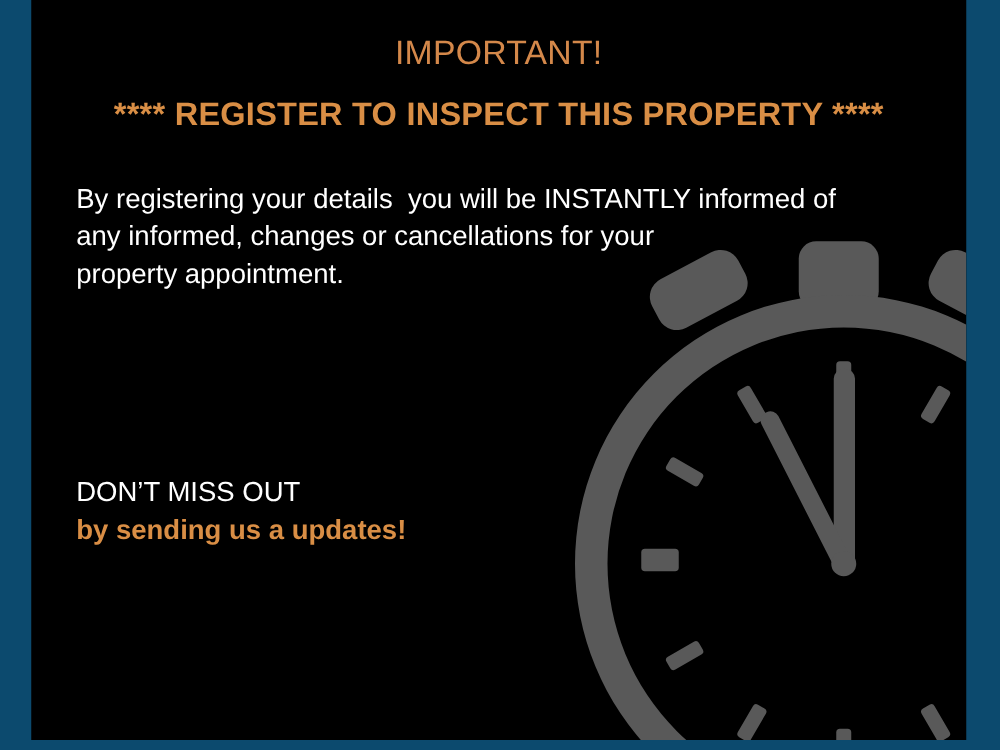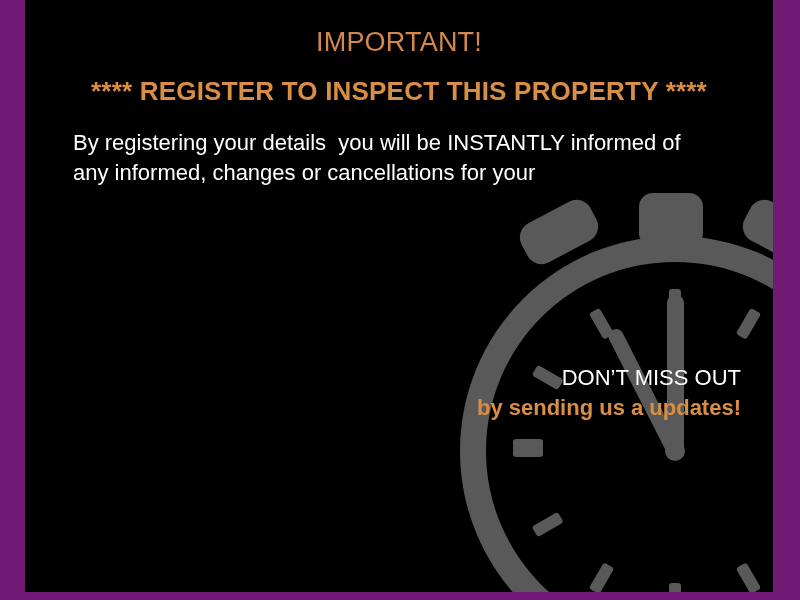--- a/index.html
+++ b/index.html
@@ -9,21 +9,21 @@
     background: #ffffff;
   }
   body {
     font-family: "Liberation Sans", sans-serif;
   }
 
   .slide {
     position: relative;
     width: 800px;
     height: 600px;
-    background: #701a75;
+    background: #0c4a6e;
     overflow: hidden;
   }
 
   
   .panel {
     position: absolute;
     left: 25px;
     top: 0px;
     width: 748px;
     height: 592px;
@@ -75,23 +75,23 @@
     letter-spacing: 0.2px;
     white-space: nowrap;
   }
 
   .body-block {
     position: absolute;
     left: 36px;
     width: 680px;
   }
 
-  .para-1 { top: 128px; margin-left: 12px; }
+  .para-1 { top: 144px; }
   .para-2 { top: 274px; }
-  .para-3 { top: 363px; text-align: right; }
+  .para-3 { top: 379px; }
 
   .line {
     color: #ffffff;
     font-size: 22px;
     font-weight: 400;
     line-height: 30px;
     white-space: pre;
   }
 
   .line-orange {
@@ -163,20 +163,21 @@
 
     <div class="content">
 
       <div class="title-important">IMPORTANT!</div>
 
       <div class="title-register">****  REGISTER TO INSPECT THIS PROPERTY ****</div>
 
       <div class="body-block para-1">
         <div class="line">By registering your details  you will be INSTANTLY informed of</div>
         <div class="line">any informed, changes or cancellations for your</div>
+        <div class="line">property appointment.</div>
       </div>
 
       <div class="body-block para-2">
       </div>
 
       <div class="body-block para-3">
         <div class="line">DON’T MISS OUT</div>
         <div class="line-orange">by sending us a updates!</div>
       </div>
 

